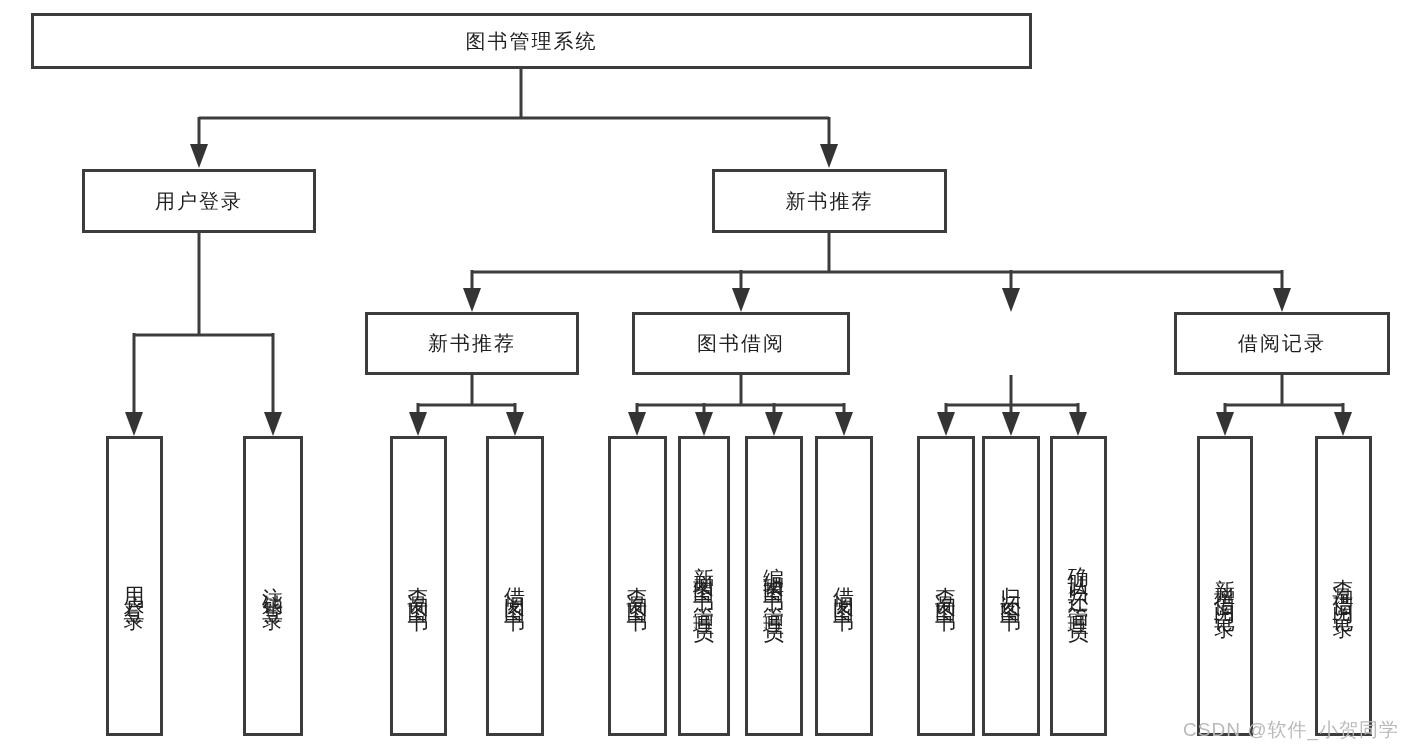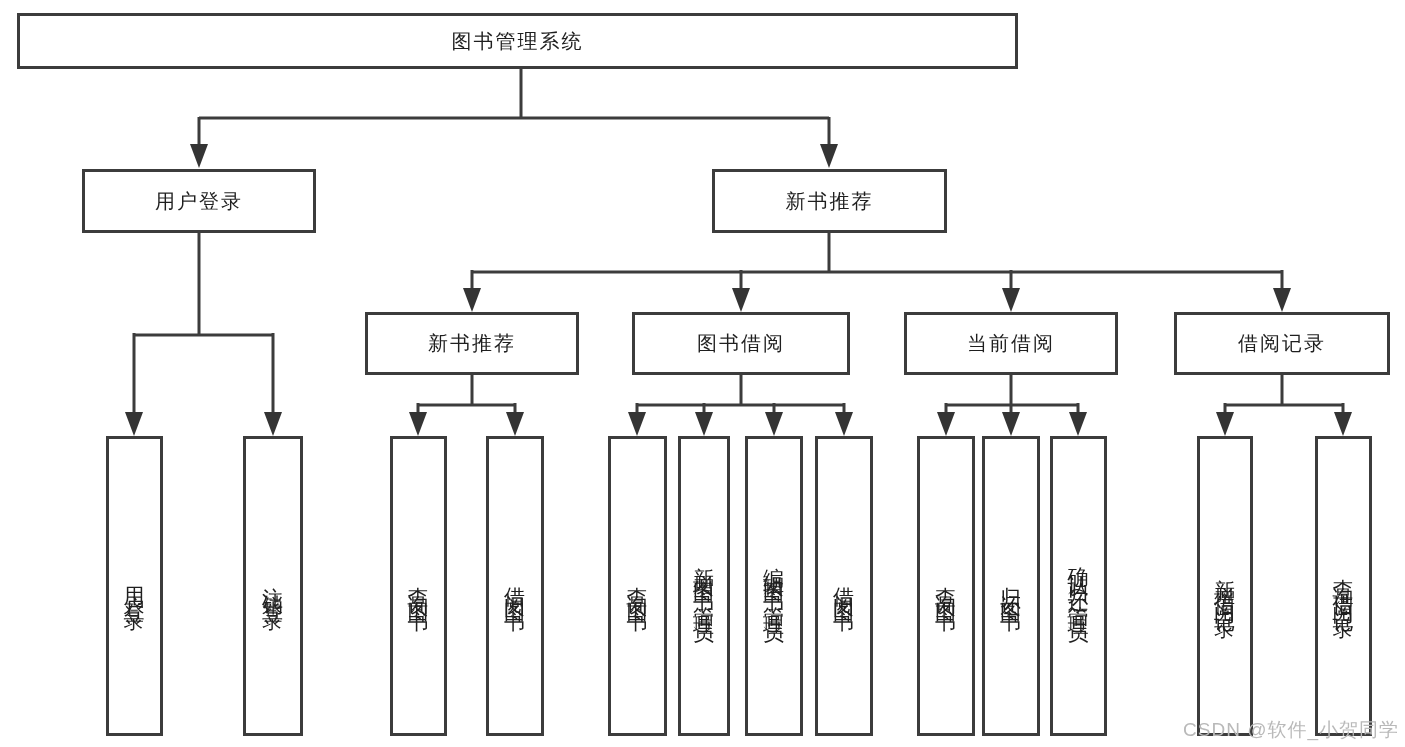--- a/index.html
+++ b/index.html
@@ -66,39 +66,36 @@
     <polygon points="695,412 713,412 704,436" fill="#343434"></polygon>
     <polygon points="765,412 783,412 774,436" fill="#343434"></polygon>
     <polygon points="835,412 853,412 844,436" fill="#343434"></polygon>
     <polygon points="937,412 955,412 946,436" fill="#343434"></polygon>
     <polygon points="1002,412 1020,412 1011,436" fill="#343434"></polygon>
     <polygon points="1069,412 1087,412 1078,436" fill="#343434"></polygon>
     <polygon points="1216,412 1234,412 1225,436" fill="#343434"></polygon>
     <polygon points="1334,412 1352,412 1343,436" fill="#343434"></polygon>
   </svg>
 
-  <div class="node h-node root-node" style="left:17px;top:13px;width:1001px;height:56px">
+  <div class="node h-node root-node" style="left:31px;top:13px;width:1001px;height:56px">
     <span>图书管理系统</span>
   </div>
 
   <div class="node h-node" style="left:82px;top:169px;width:234px;height:64px">
     <span>用户登录</span>
   </div>
   <div class="node h-node" style="left:712px;top:169px;width:235px;height:64px">
     <span>新书推荐</span>
   </div>
 
   <div class="node h-node" style="left:632px;top:312px;width:218px;height:63px">
     <span>图书借阅</span>
   </div>
   <div class="node h-node" style="left:365px;top:312px;width:214px;height:63px">
     <span>新书推荐</span>
-  </div>
-  <div class="node h-node" style="left:904px;top:312px;width:214px;height:63px">
-    <span>当前借阅</span>
   </div>
   <div class="node h-node" style="left:1174px;top:312px;width:216px;height:63px">
     <span>借阅记录</span>
   </div>
 
   <div class="node v-node" style="left:106px;top:436px;width:57px;height:300px">
     <span>用户登录</span>
   </div>
   <div class="node v-node" style="left:243px;top:436px;width:60px;height:300px">
     <span>注销登录</span>

